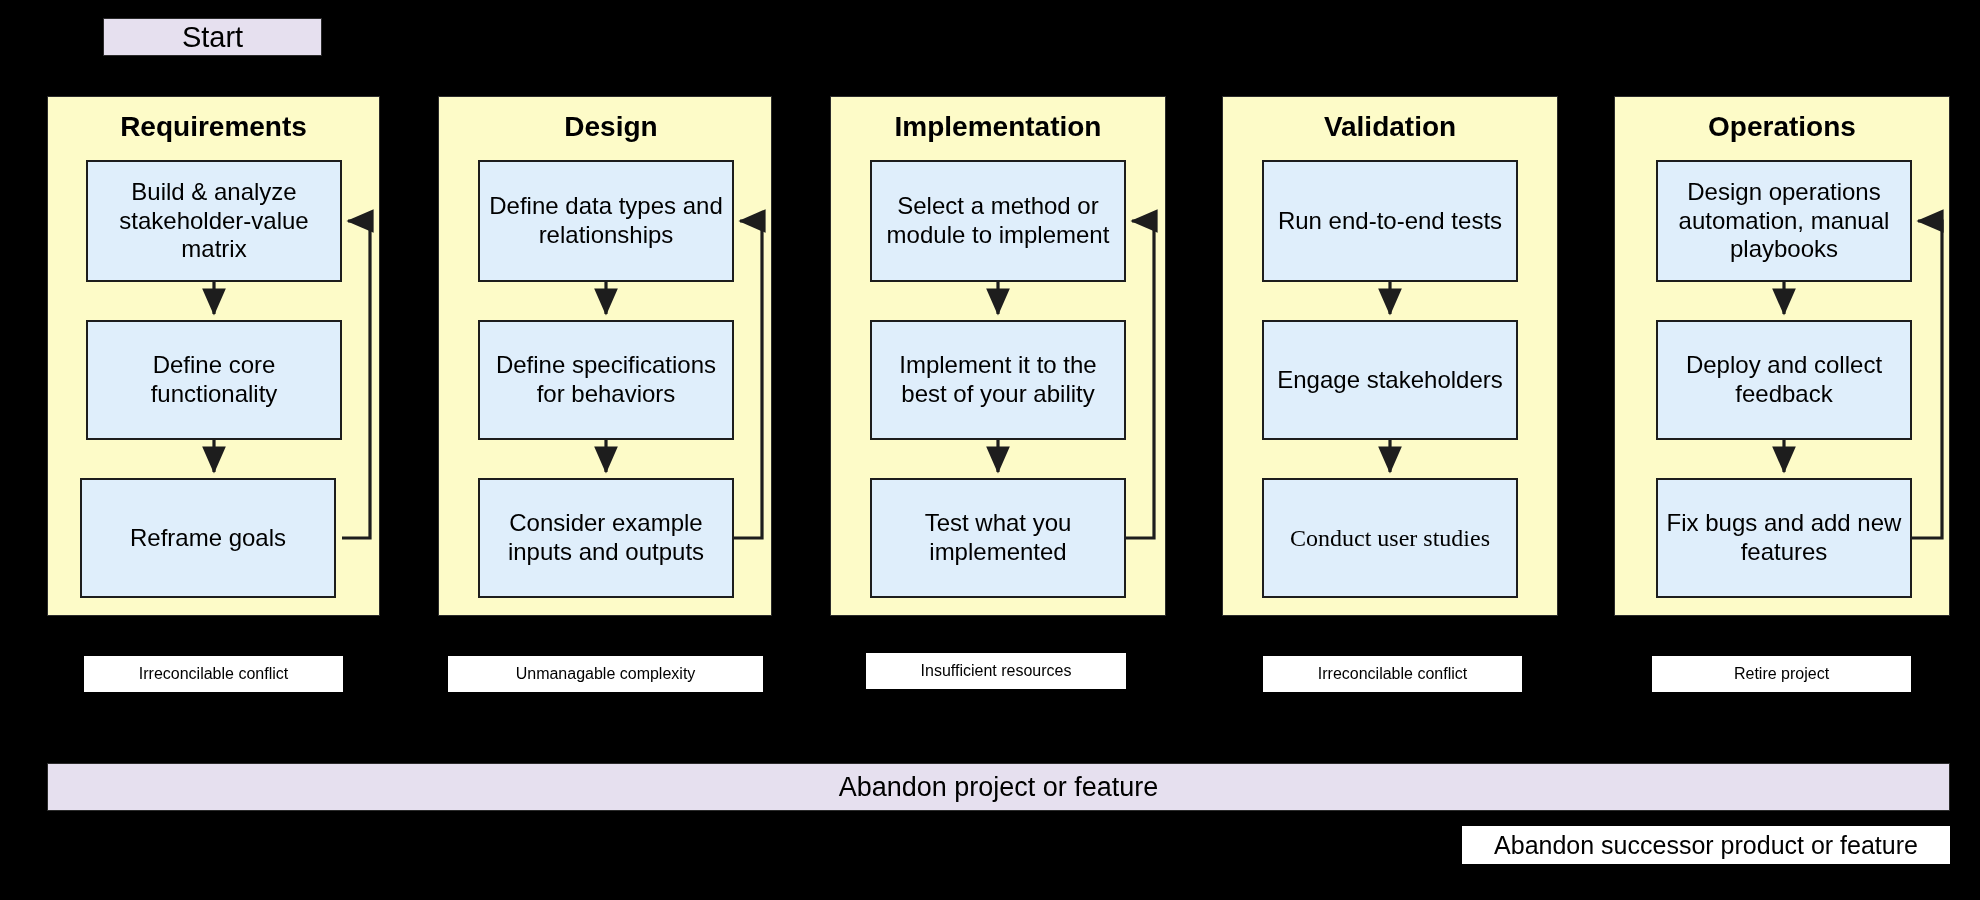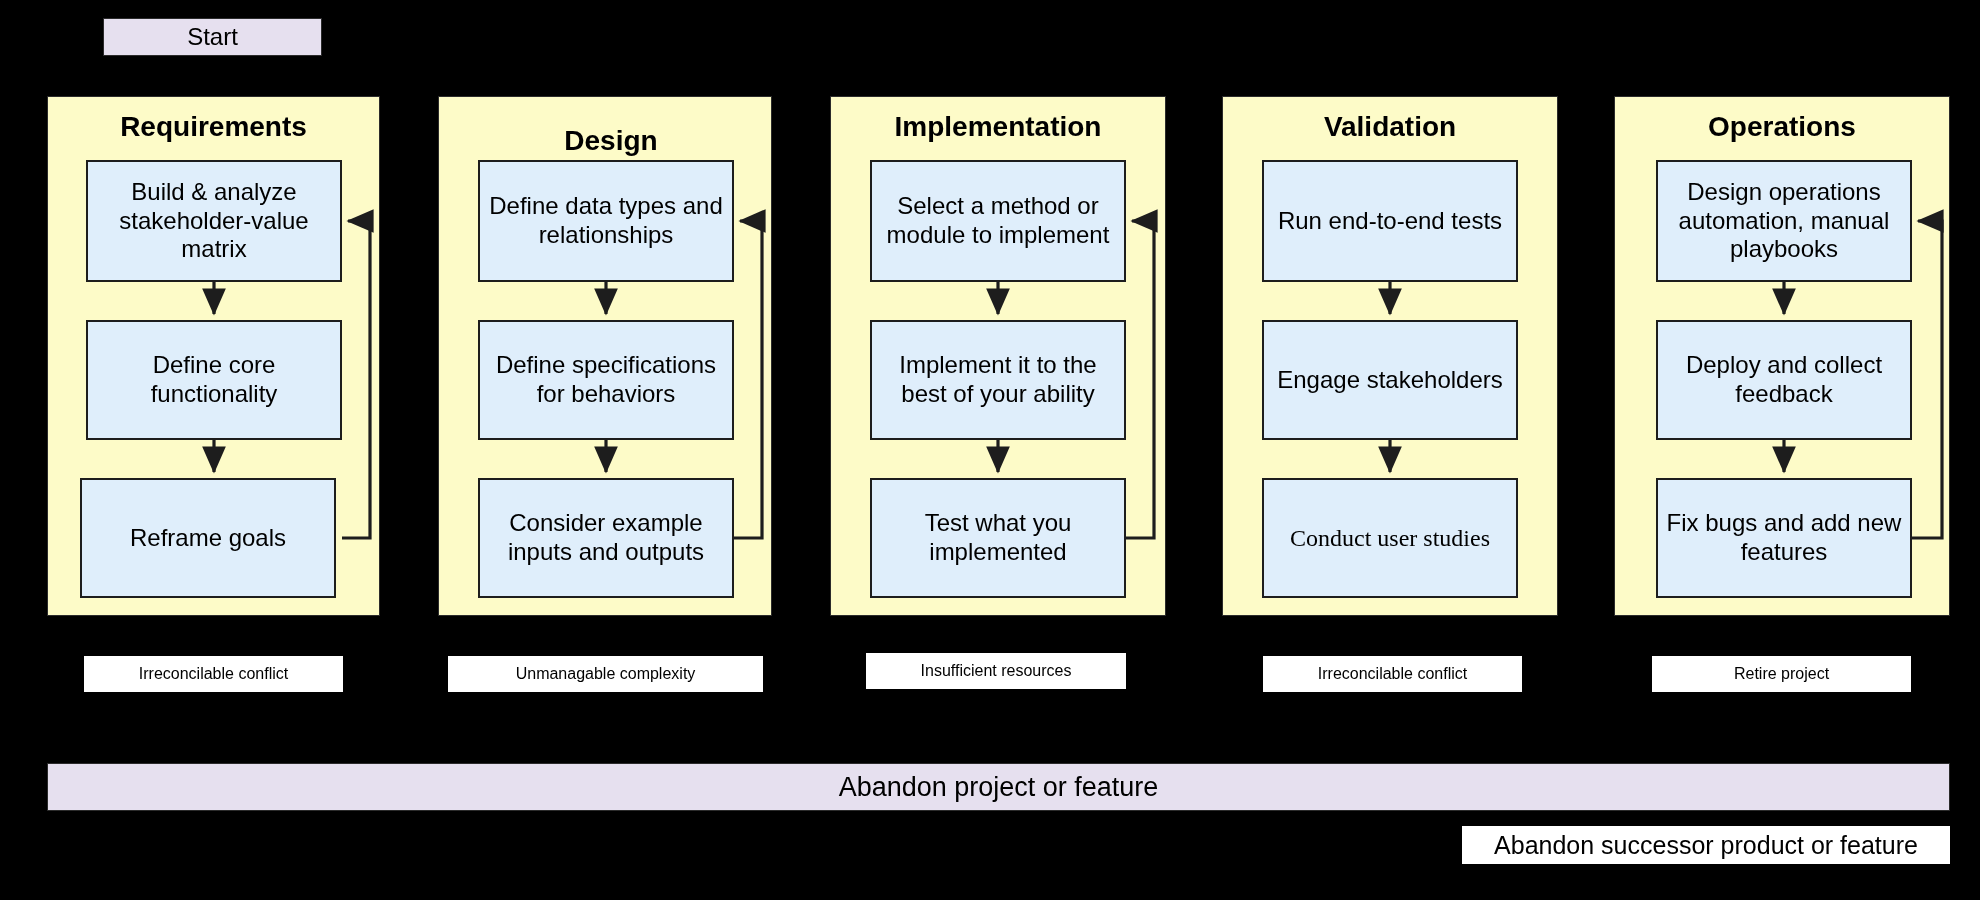--- a/index.html
+++ b/index.html
@@ -21,21 +21,21 @@
     display: flex;
     align-items: center;
     justify-content: center;
     text-align: center;
     line-height: 1.18;
     color: #000000;
   }
   .start-node {
     background: #e6e0ef;
     border: 1px solid #2b2b2b;
-    font-size: 24px;
+    font-size: 29px;
   }
   .phase-panel {
     position: absolute;
     box-sizing: border-box;
     background: #fdfbc8;
     border: 1px solid #2b2b2b;
   }
   .phase-title {
     position: absolute;
     left: 0;
@@ -115,21 +115,21 @@
 
   <div class="phase-panel" style="left:47px; top:96px; width:333px; height:520px;">
     <div class="phase-title" style="top:14px;">Requirements</div>
   </div>
   <div class="step-box" style="left:86px; top:160px; width:256px; height:122px;">Build &amp; analyze stakeholder-value matrix</div>
   <div class="step-box" style="left:86px; top:320px; width:256px; height:120px;">Define core functionality</div>
   <div class="step-box" style="left:80px; top:478px; width:256px; height:120px;">Reframe goals</div>
   <div class="exit-label" style="left:84px; top:656px; width:259px; height:36px;">Irreconcilable conflict</div>
 
   <div class="phase-panel" style="left:438px; top:96px; width:334px; height:520px;">
-    <div class="phase-title" style="top:28px;padding-left:12px;">Design</div>
+    <div class="phase-title" style="top:14px;padding-left:12px;">Design</div>
   </div>
   <div class="step-box" style="left:478px; top:160px; width:256px; height:122px;">Define data types and relationships</div>
   <div class="step-box" style="left:478px; top:320px; width:256px; height:120px;">Define specifications for behaviors</div>
   <div class="step-box" style="left:478px; top:478px; width:256px; height:120px;">Consider example inputs and outputs</div>
   <div class="exit-label" style="left:448px; top:656px; width:315px; height:36px;">Unmanagable complexity</div>
 
   <div class="phase-panel" style="left:830px; top:96px; width:336px; height:520px;">
     <div class="phase-title" style="top:14px;">Implementation</div>
   </div>
   <div class="step-box" style="left:870px; top:160px; width:256px; height:122px;">Select a method or module to implement</div>

